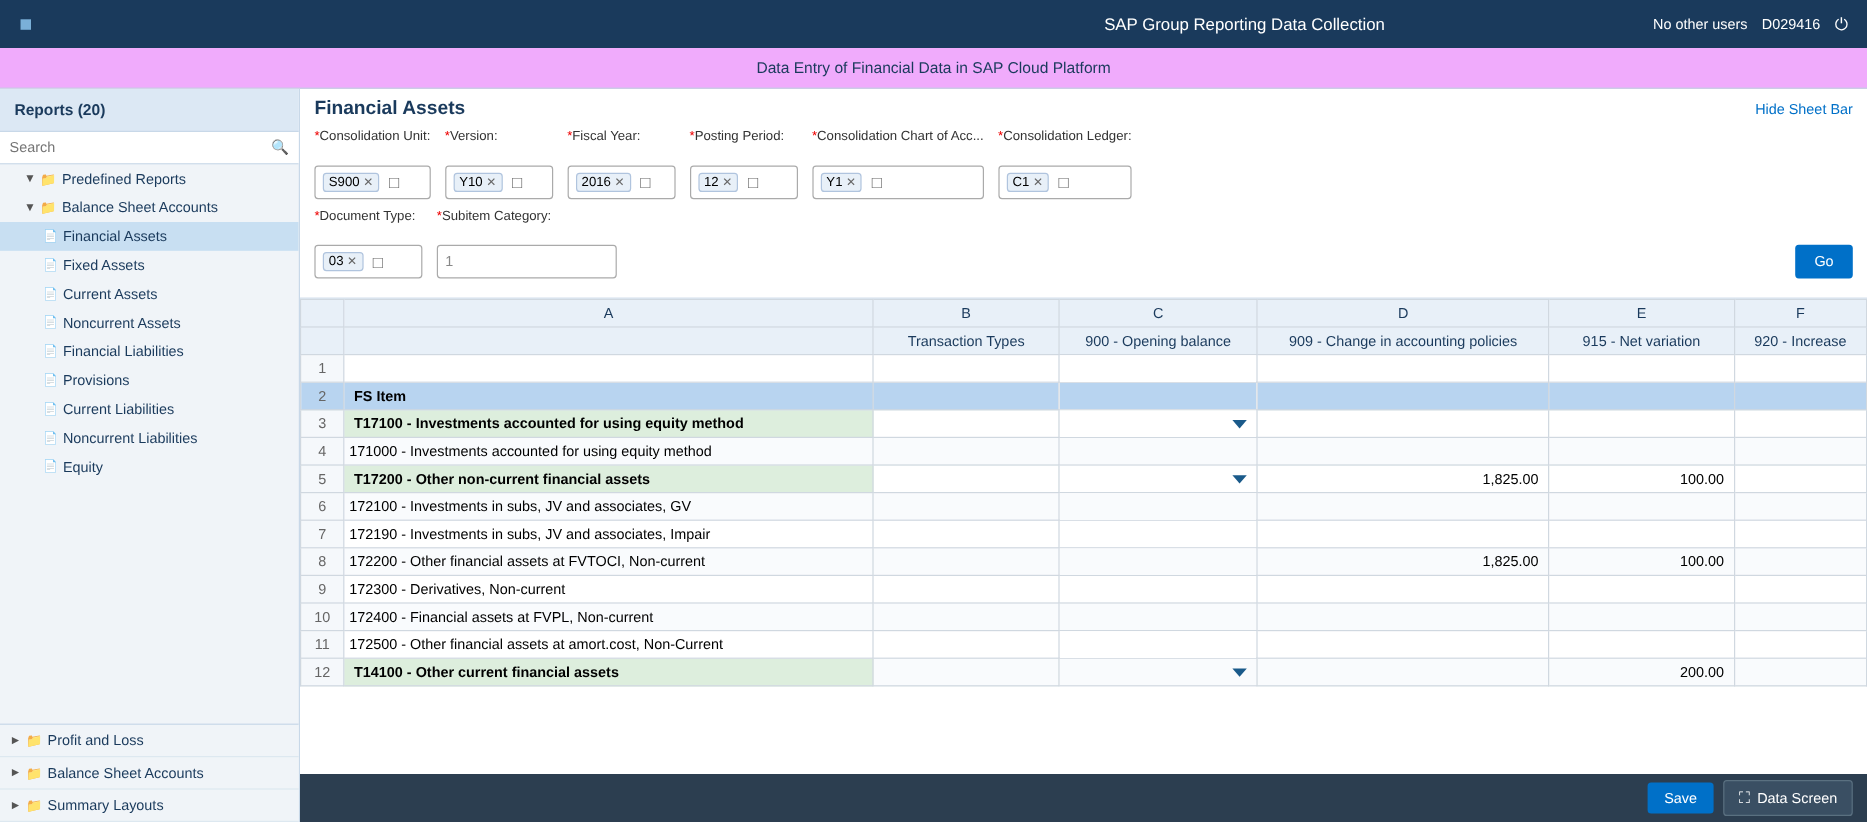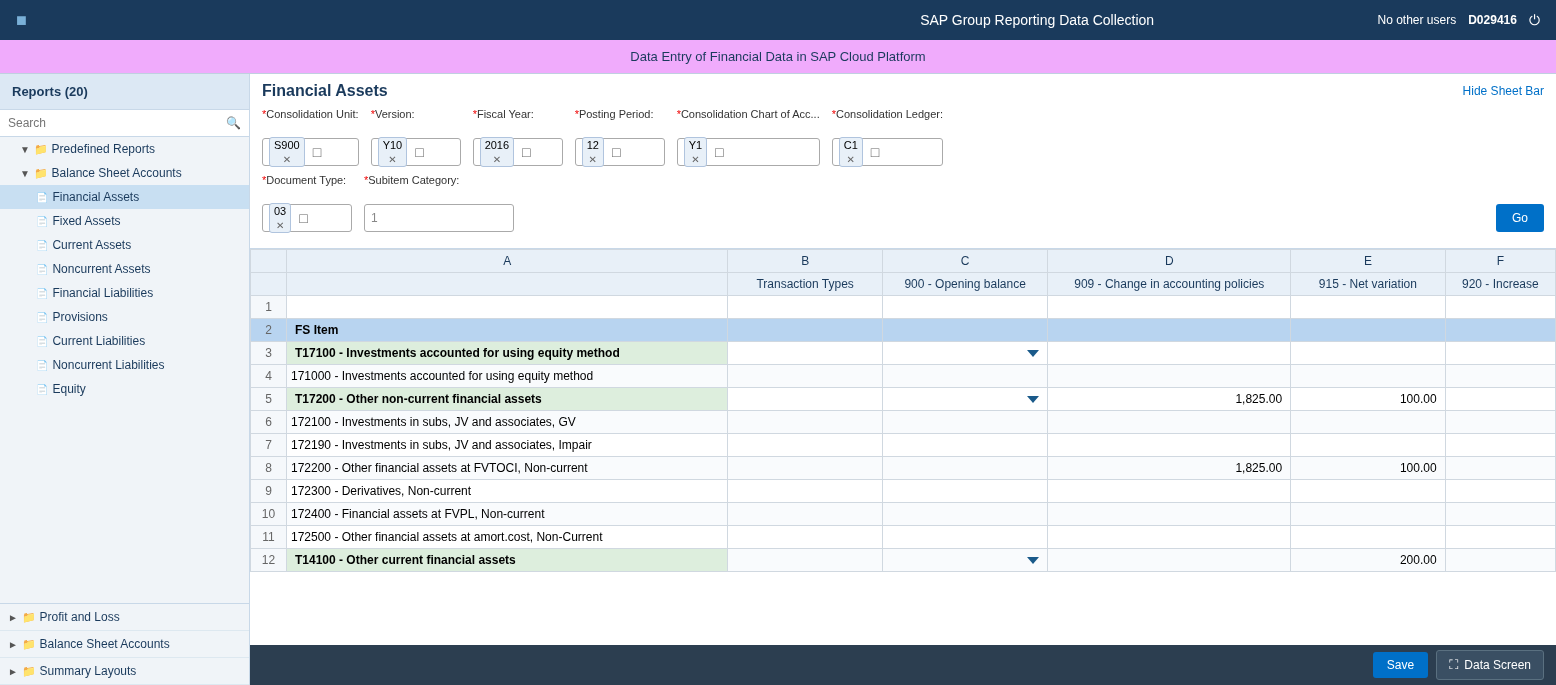--- a/index.html
+++ b/index.html
@@ -159,21 +159,20 @@
     }
     .filter-tag {
       background: #e8f0f8;
       border: 1px solid #b0c4de;
       border-radius: 3px;
       padding: 1px 4px;
       display: flex;
       align-items: center;
       gap: 3px;
       font-size: 11px;
-      flex-direction: column;
     }
     .filter-tag .x-btn { cursor: pointer; color: #666; font-size: 10px; }
     .copy-btn {
       cursor: pointer;
       color: #666;
       font-size: 14px;
       margin-left: 4px;
     }
     .go-button {
       background: #0070c8;
@@ -271,21 +270,21 @@
 </head>
 <body>
 
 <div class="top-header">
   <div style="flex:1; display:flex; align-items:center; gap:8px;">
     <span style="font-size:18px; color:#7ab0d8;">■</span>
   </div>
   <div class="top-header-title">SAP Group Reporting Data Collection</div>
   <div class="top-header-right">
     <span>No other users</span>
-    <span style="font-weight:bold;">D029416</span>
+    <span style="font-weight:normal;">D029416</span>
     <span class="power-icon" style="cursor:pointer;">⏻</span>
   </div>
 </div>
 
 <div class="sub-header">
   <span>Data Entry of Financial Data in SAP Cloud Platform</span>
 </div>
 
 <div class="main-layout">
 

